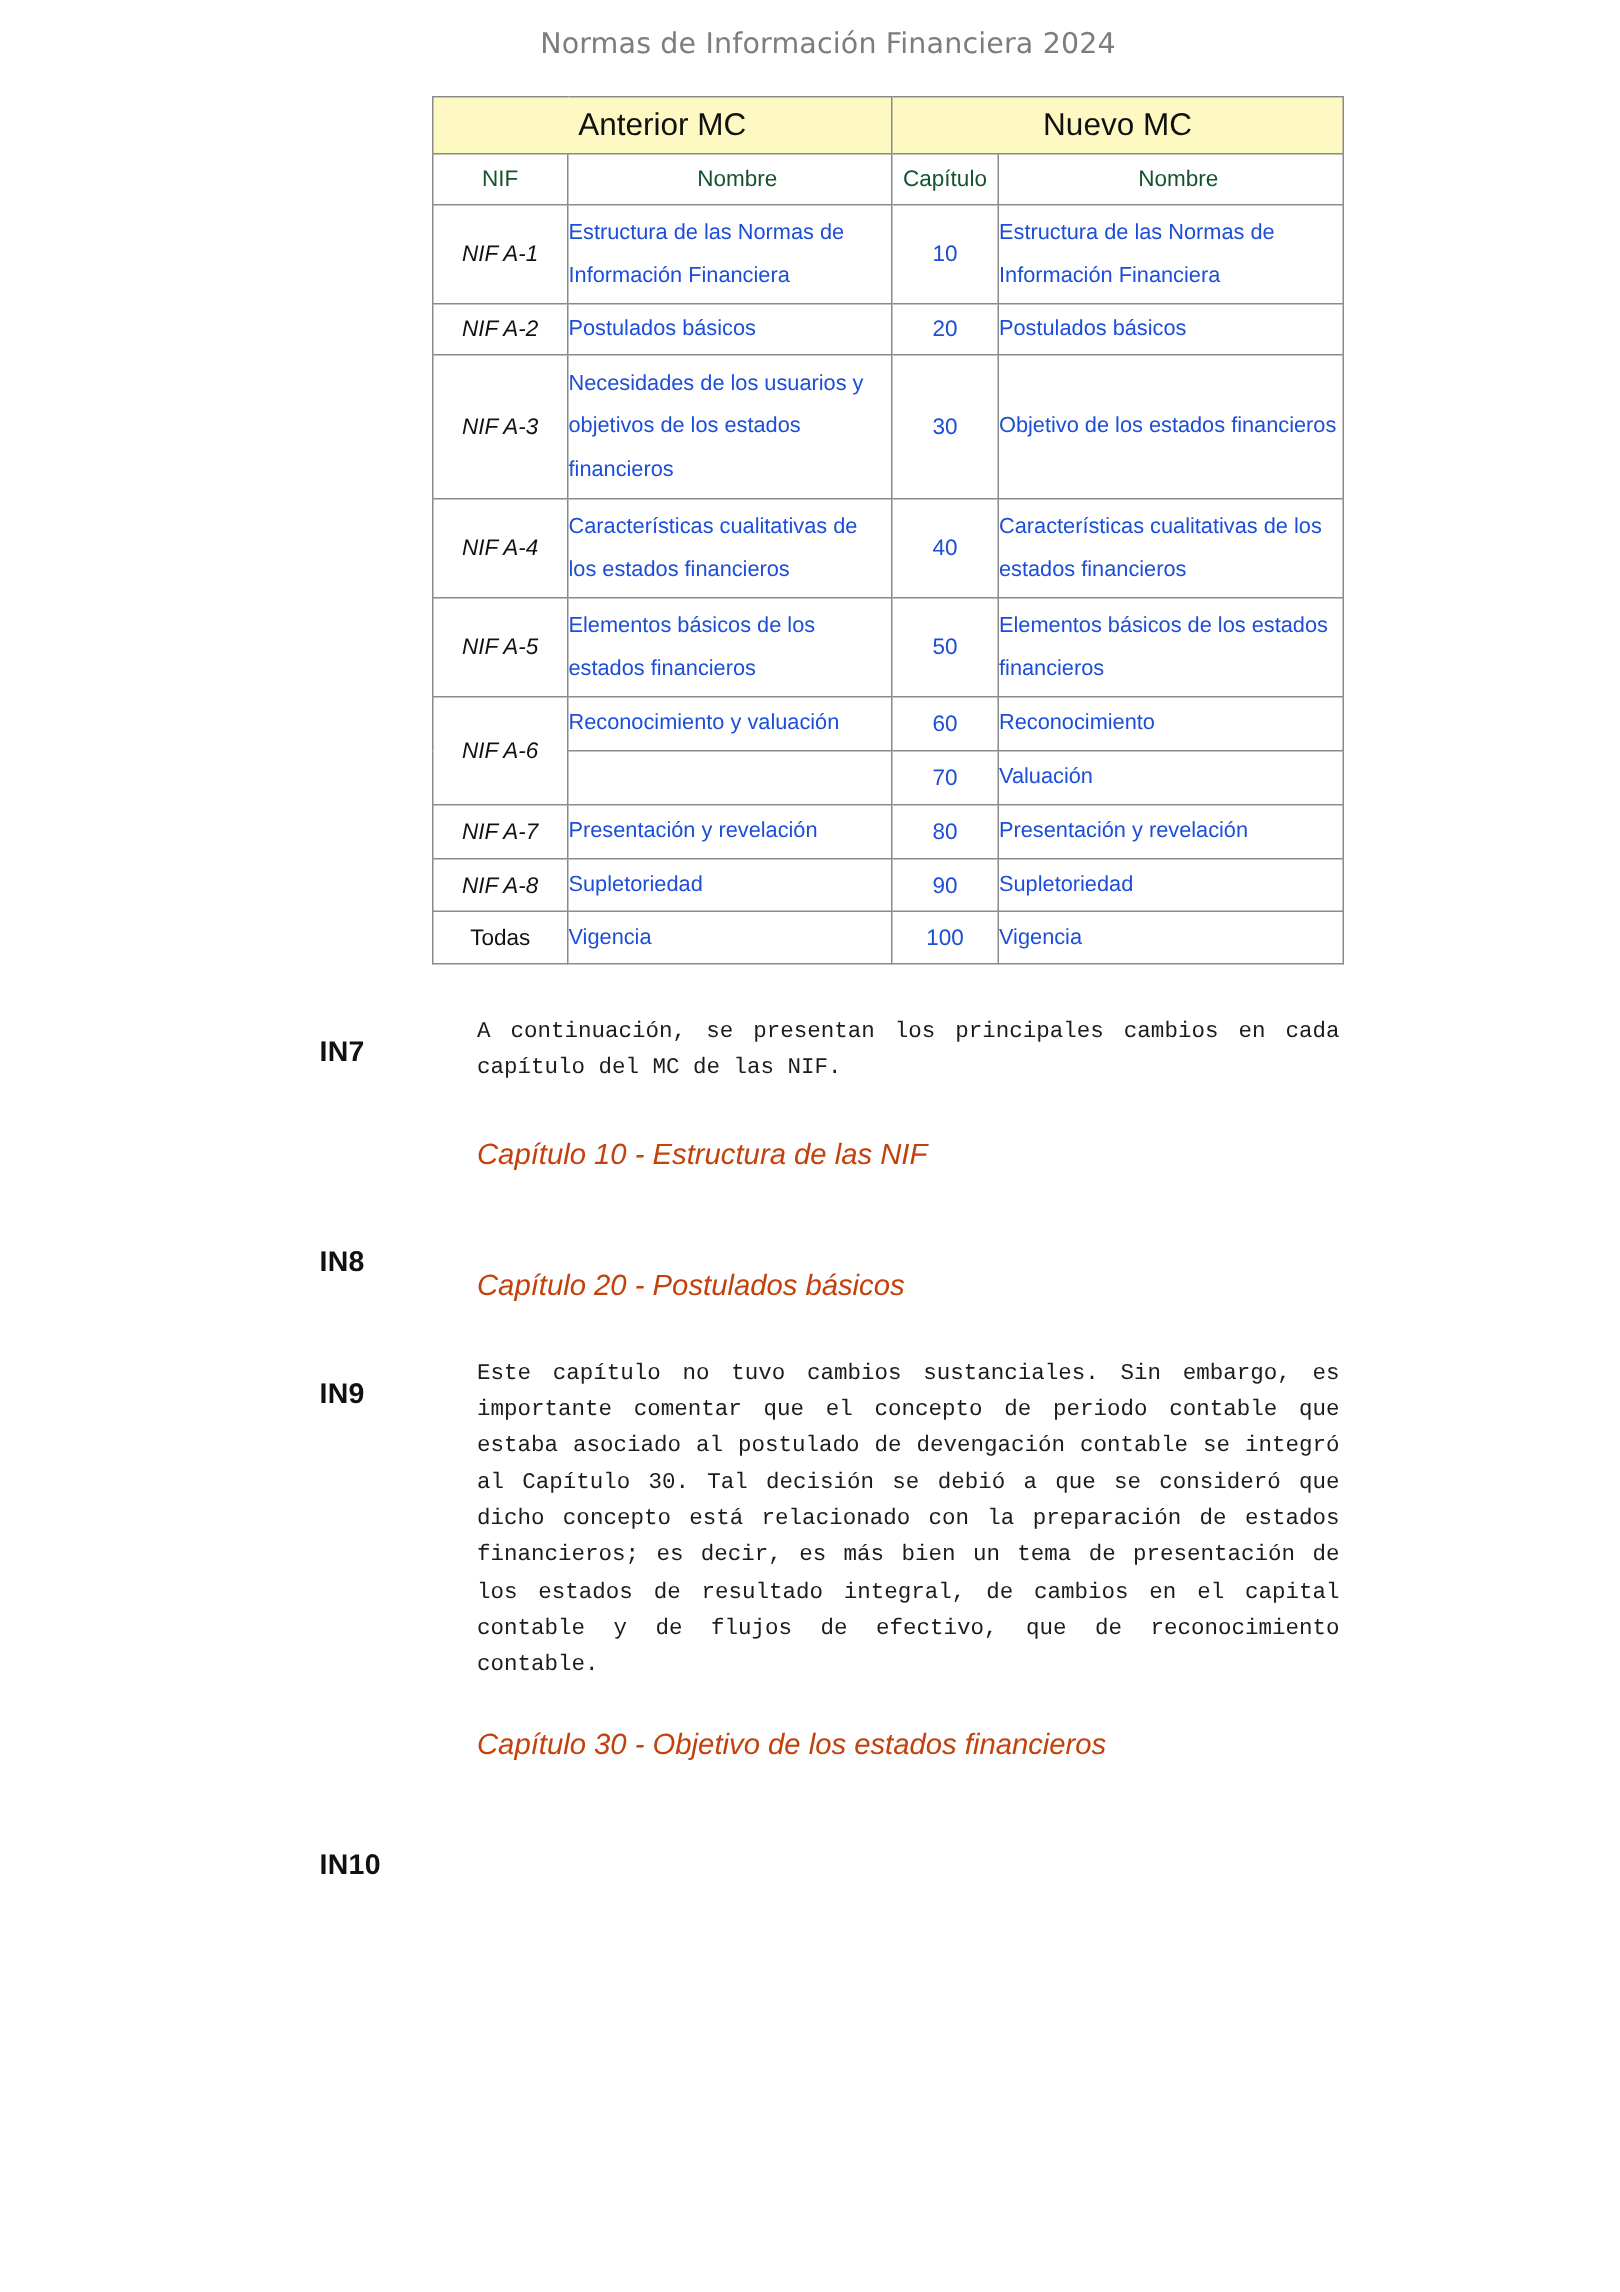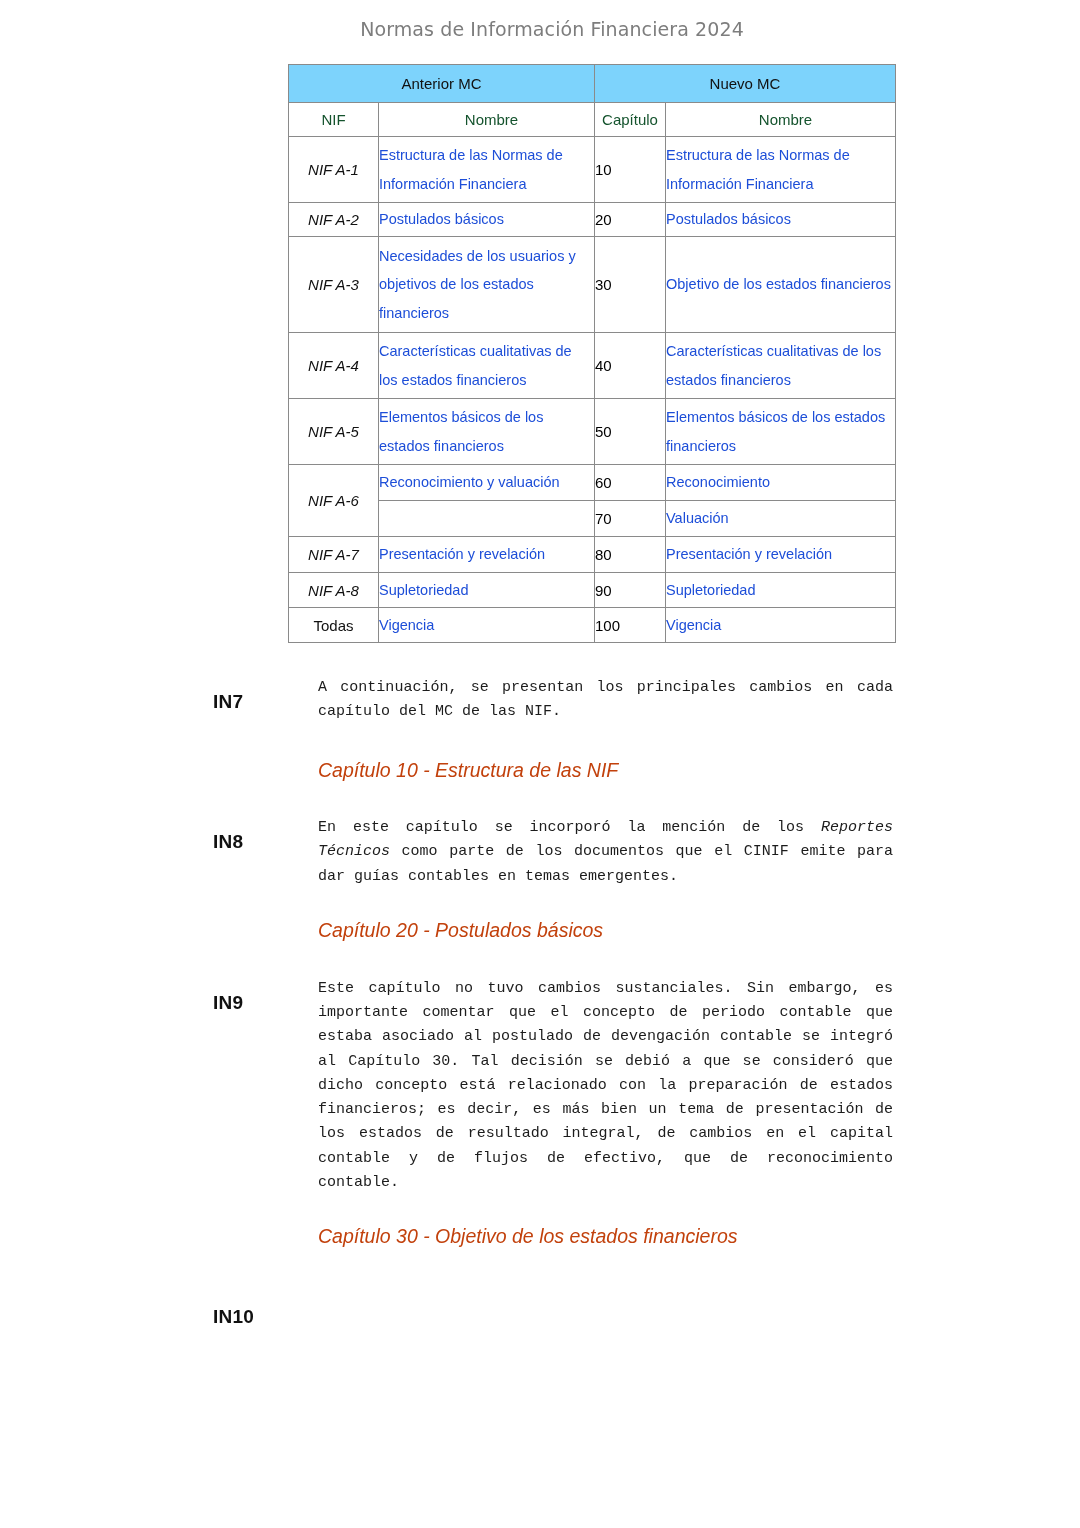--- a/index.html
+++ b/index.html
@@ -47,24 +47,24 @@
   table.cmp col.c-cap      { width: 71px;  }
   table.cmp col.c-nombre2  { width: 230px; }
 
   table.cmp td, table.cmp th {
     border: 1px solid #8a8a8a;
     padding: 0;
     vertical-align: middle;
     font-weight: normal;
   }
   .grp-head {
-    background: #7dd3fc;
-    text-align: center;
-    font-weight: bold;
-    font-size: 15px;
+    background: #fef9c3;
+    text-align: center;
+    font-weight: bold;
+    font-size: 21px;
     height: 37px;
     color: #111;
   }
   .col-head {
     font-weight: bold;
     font-size: 15px;
     height: 33px;
     color: #14532d;
   }
   .col-head.ctr { text-align: center; }
@@ -72,24 +72,24 @@
 
   .cell-nif {
     text-align: center;
     font-weight: bold;
     font-style: italic;
     font-size: 15px;
     color: #111;
   }
   .cell-nif.plain { font-style: normal; }
   .cell-cap {
-    text-align: left;
-    font-weight: bold;
-    font-size: 15px;
-    color: #000000;
+    text-align: center;
+    font-weight: bold;
+    font-size: 15px;
+    color: #1d4ed8;
   }
   .cell-txt {
     padding: 7px 8px 7px 10px;
     line-height: 1.95;
     color: #1d4ed8;
     font-size: 14.5px;
   }
   .cell-txt.one { line-height: 1.4; }
   .cell-empty { padding: 0; }
 
@@ -255,21 +255,20 @@
     <span class="para-num">IN7</span>
     <div class="para-body">A continuación, se presentan los principales cambios en cada capítulo del MC de las NIF.</div>
   </div>
 
   <div class="sp-30"></div>
   <div class="subhead">Capítulo 10 - Estructura de las NIF</div>
   <div class="sp-30"></div>
 
   <div class="para-block">
     <span class="para-num">IN8</span>
-    <div class="para-body"><span>En este capítulo se incorporó la mención de los </span><i>Reportes Técnicos</i><span> como parte de los documentos que el CINIF emite para dar guías contables en temas emergentes.</span></div>
   </div>
 
   <div class="sp-26"></div>
   <div class="subhead">Capítulo 20 - Postulados básicos</div>
   <div class="sp-30"></div>
 
   <div class="para-block">
     <span class="para-num">IN9</span>
     <div class="para-body">Este capítulo no tuvo cambios sustanciales. Sin embargo, es importante comentar que el concepto de periodo contable que estaba asociado al postulado de devengación contable se integró al Capítulo 30. Tal decisión se debió a que se consideró que dicho concepto está relacionado con la preparación de estados financieros; es decir, es más bien un tema de presentación de los estados de resultado integral, de cambios en el capital contable y de flujos de efectivo, que de reconocimiento contable.</div>
   </div>

